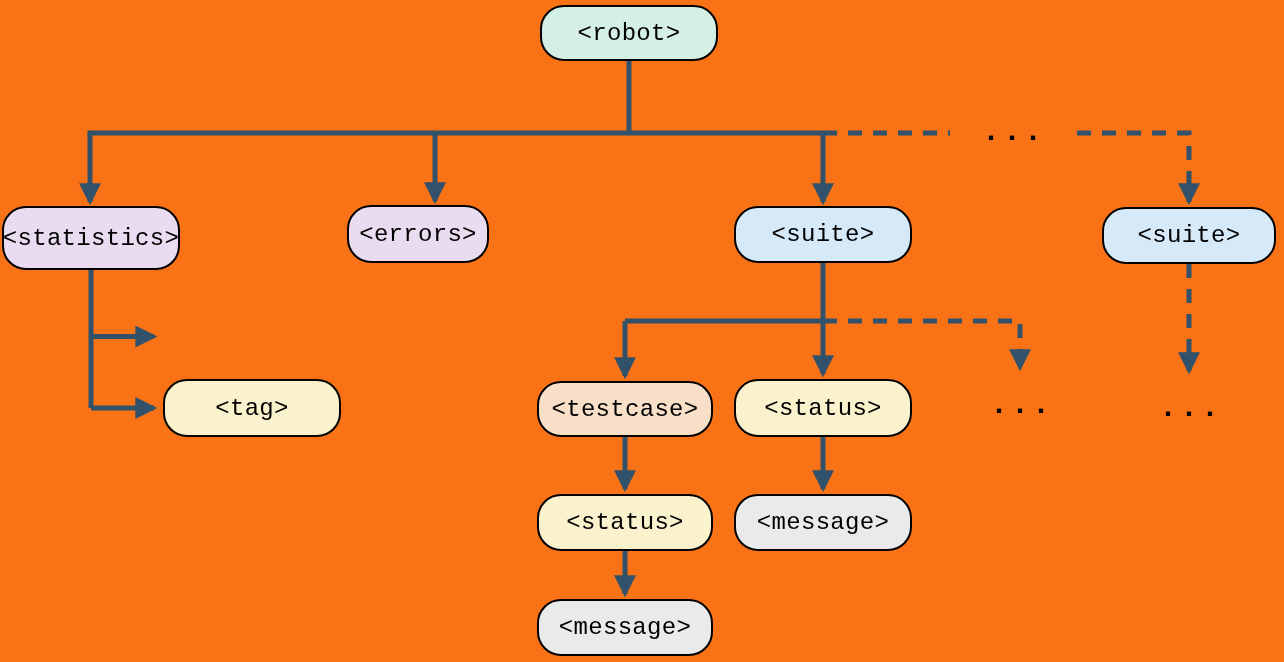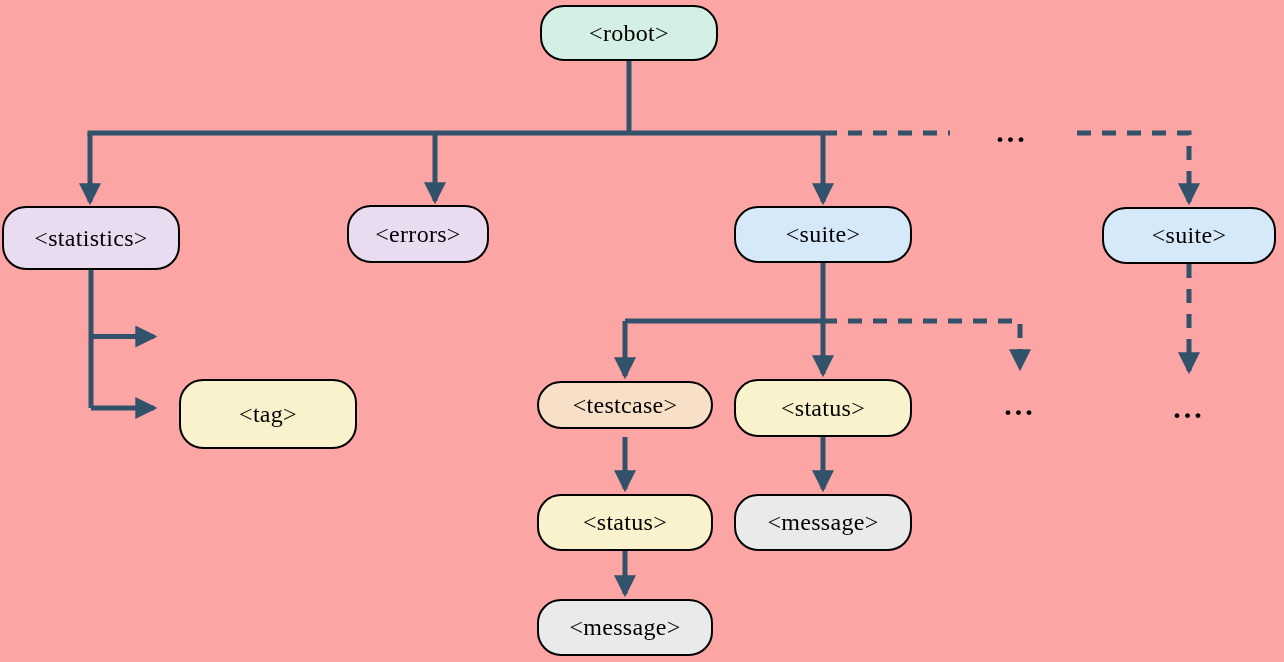--- a/index.html
+++ b/index.html
@@ -1,21 +1,21 @@
 <!DOCTYPE html>
 <html><head>
 <meta charset="utf-8">
 <style>
   html, body { margin: 0; padding: 0; background: #ffffff; }
   .canvas {
     position: relative;
     width: 1284px;
     height: 662px;
-    background: #fca5a5;
-    font-family: Liberation Serif, serif;
+    background: #f97316;
+    font-family: Liberation Mono, monospace;
     overflow: hidden;
     --line-color: #32526 4;
     --node-border: #000000;
   }
   .wires { position: absolute; inset: 0; width: 1284px; height: 662px; }
   .c { stroke: var(--line-color); stroke-width: 5; fill: none; }
   .dash { stroke-dasharray: 14 11; }
   .node {
     position: absolute;
     box-sizing: border-box;
@@ -83,23 +83,23 @@
 
   <div class="node" style="left: 2px; top: 206px; width: 178px; height: 64px; background-color: rgb(233, 220, 240);">&lt;statistics&gt;</div>
 
   <div class="node" style="left: 347px; top: 205px; width: 142px; height: 58px; background-color: rgb(233, 220, 240);">&lt;errors&gt;</div>
 
   <div class="node" style="left: 734px; top: 206px; width: 178px; height: 57px; background-color: rgb(214, 233, 248);">&lt;suite&gt;</div>
 
   <div class="node" style="left: 1102px; top: 207px; width: 174px; height: 57px; background-color: rgb(214, 233, 248);">&lt;suite&gt;</div>
 
 
-  <div class="node" style="left: 163px; top: 379px; width: 178px; height: 70px; background-color: rgb(250, 242, 205); margin-left: 16px;">&lt;tag&gt;</div>
+  <div class="node" style="left: 163px; top: 379px; width: 178px; height: 58px; background-color: rgb(250, 242, 205);">&lt;tag&gt;</div>
 
-  <div class="node" style="left: 537px; top: 381px; width: 176px; height: 48px; background-color: rgb(248, 223, 200);">&lt;testcase&gt;</div>
+  <div class="node" style="left: 537px; top: 381px; width: 176px; height: 56px; background-color: rgb(248, 223, 200);">&lt;testcase&gt;</div>
 
   <div class="node" style="left: 734px; top: 379px; width: 178px; height: 58px; background-color: rgb(250, 242, 205);">&lt;status&gt;</div>
 
   <div class="node" style="left: 537px; top: 494px; width: 176px; height: 57px; background-color: rgb(250, 242, 205);">&lt;status&gt;</div>
 
   <div class="node" style="left: 734px; top: 494px; width: 178px; height: 57px; background-color: rgb(233, 234, 234);">&lt;message&gt;</div>
 
   <div class="node" style="left: 537px; top: 599px; width: 176px; height: 57px; background-color: rgb(233, 234, 234);">&lt;message&gt;</div>
 
   <div class="dots" style="left:982px; top:112px;">...</div>

